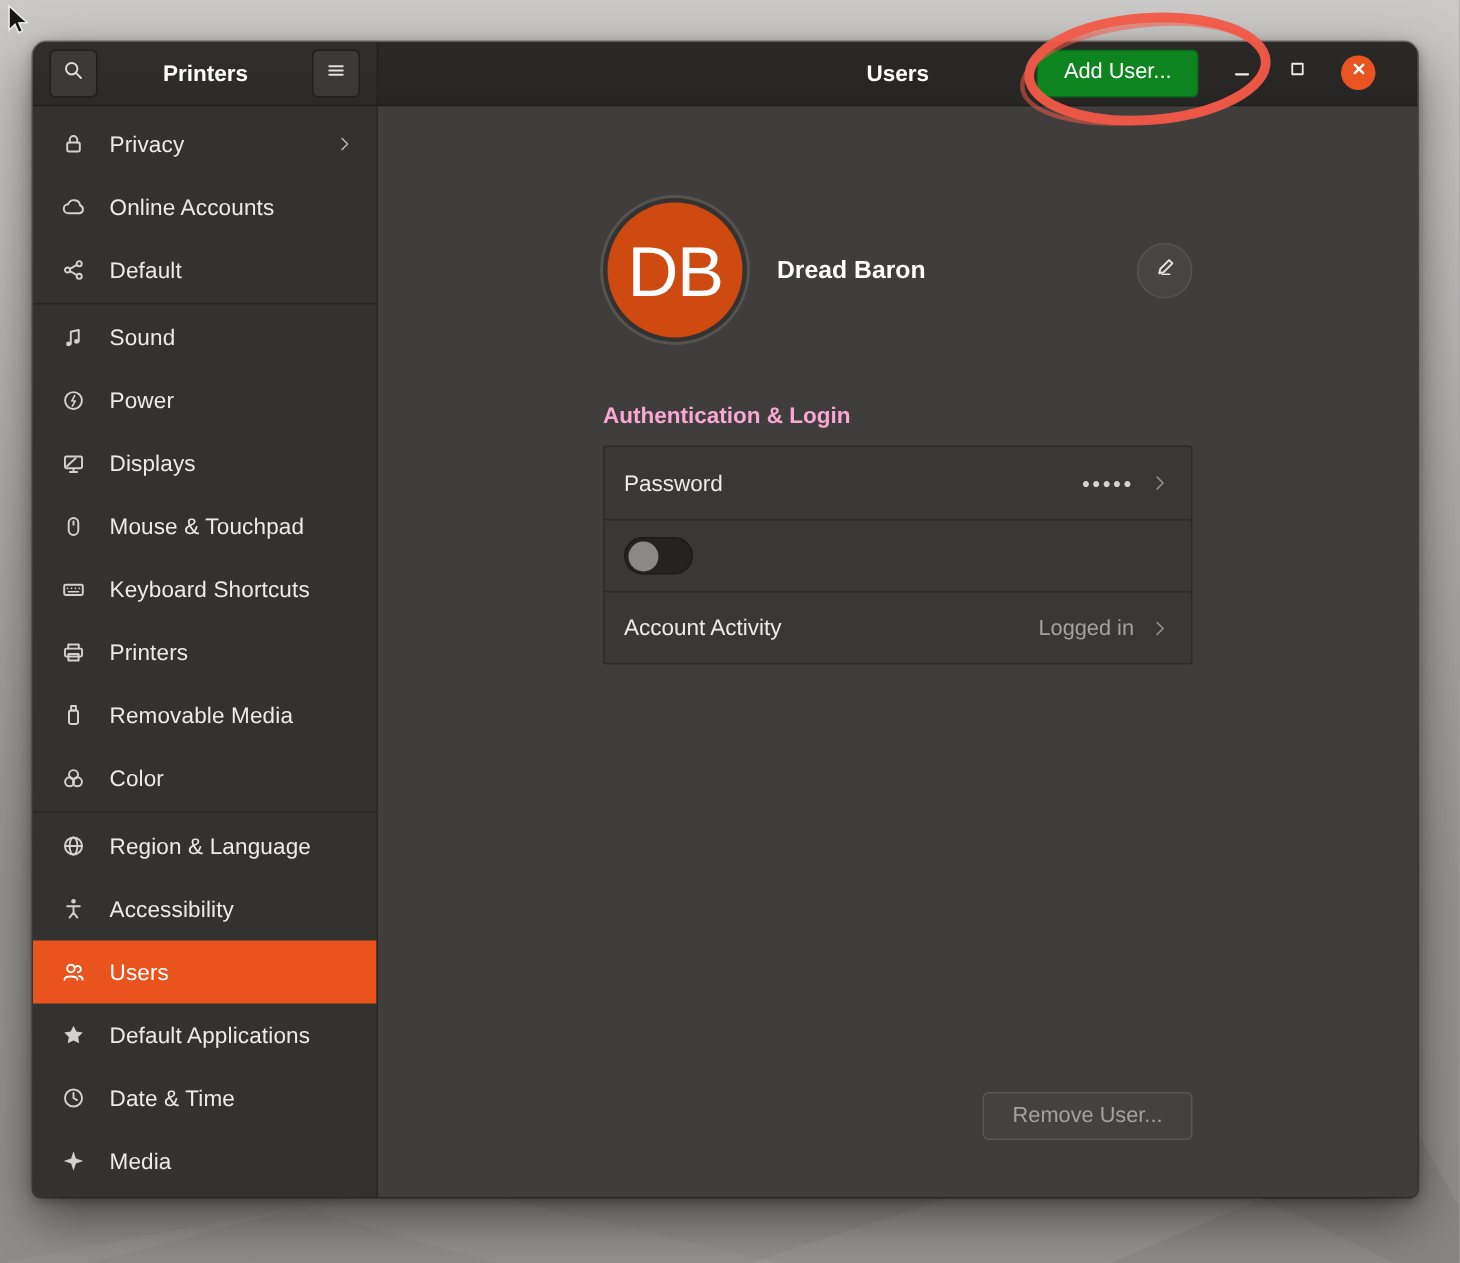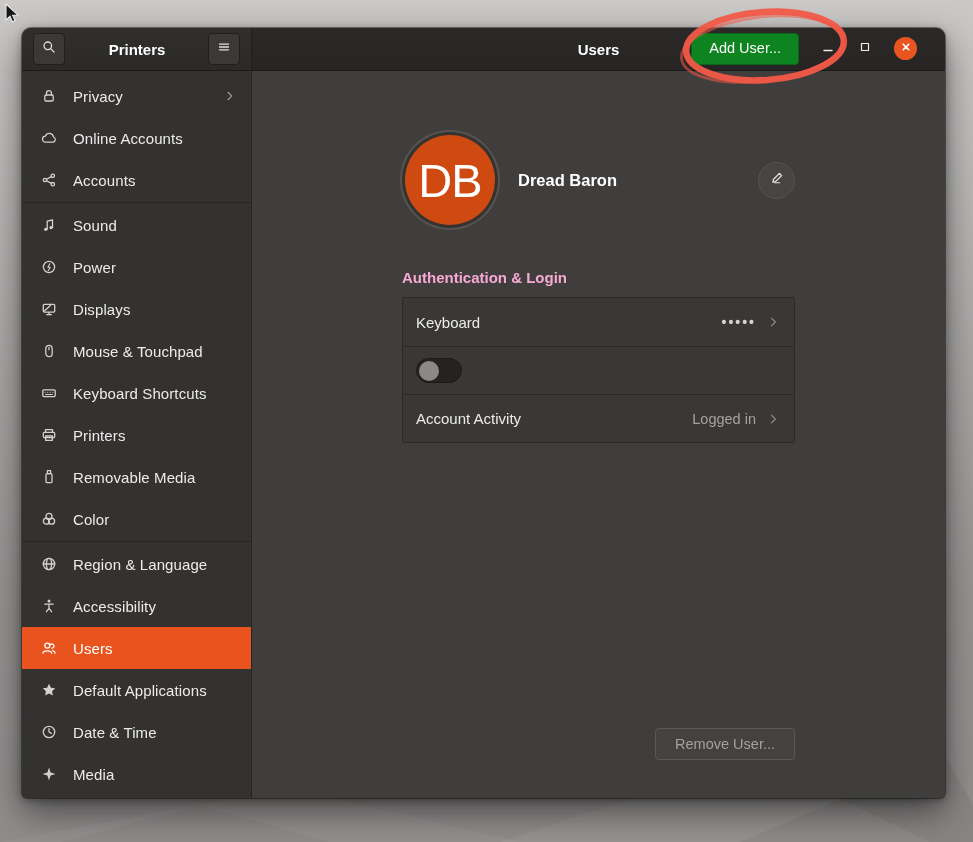--- a/index.html
+++ b/index.html
@@ -178,21 +178,21 @@
   </div>
         <div class="side-item">
     <span class="s-icon">
             <svg width="16" height="16" viewBox="0 0 16 16" fill="none" stroke="currentColor" stroke-width="1.3" stroke-linecap="round" stroke-linejoin="round">
               <circle cx="11.8" cy="3.8" r="1.7"></circle>
               <circle cx="4" cy="8" r="1.7"></circle>
               <circle cx="11.8" cy="12.2" r="1.7"></circle>
               <path d="M5.6 7.2l4.7-2.6M5.6 8.8l4.7 2.6"></path>
             </svg>
           </span>
-    <span class="s-label">Accounts</span>
+    <span class="s-label">Default</span>
 
   </div>
         <div class="side-sep"></div>
         <div class="side-item">
     <span class="s-icon">
             <svg width="16" height="16" viewBox="0 0 16 16" fill="none" stroke="currentColor" stroke-width="1.3" stroke-linecap="round" stroke-linejoin="round">
               <path d="M6.2 12.3V4.2l5.3-1.2v7.6"></path>
               <circle cx="4.7" cy="12.3" r="1.6" fill="currentColor" stroke="none"></circle>
               <circle cx="10" cy="10.6" r="1.6" fill="currentColor" stroke="none"></circle>
             </svg>
@@ -345,21 +345,21 @@
                   <path d="M4.6 9.2l5.8-5.8 2.2 2.2-5.8 5.8-3 .8z"></path>
                   <path d="M5.6 12.8h5.2" stroke-width="1"></path>
                 </svg></span>
           </div>
         </div>
 
         <div class="section-title">Authentication &amp; Login</div>
 
         <div class="listbox">
             <div class="lb-row">
-    <span class="lb-label">Keyboard</span>
+    <span class="lb-label">Password</span>
     <span class="lb-value lb-dots">•••••</span>
 
     <span class="lb-chevron">
                 <svg width="16" height="16" viewBox="0 0 16 16" fill="none" stroke="currentColor" stroke-width="1.3" stroke-linecap="round" stroke-linejoin="round">
                   <path d="M5.8 3.8L10 8l-4.2 4.2" stroke-width="1.2"></path>
                 </svg>
               </span>
   </div>
             <div class="lb-row">
 

